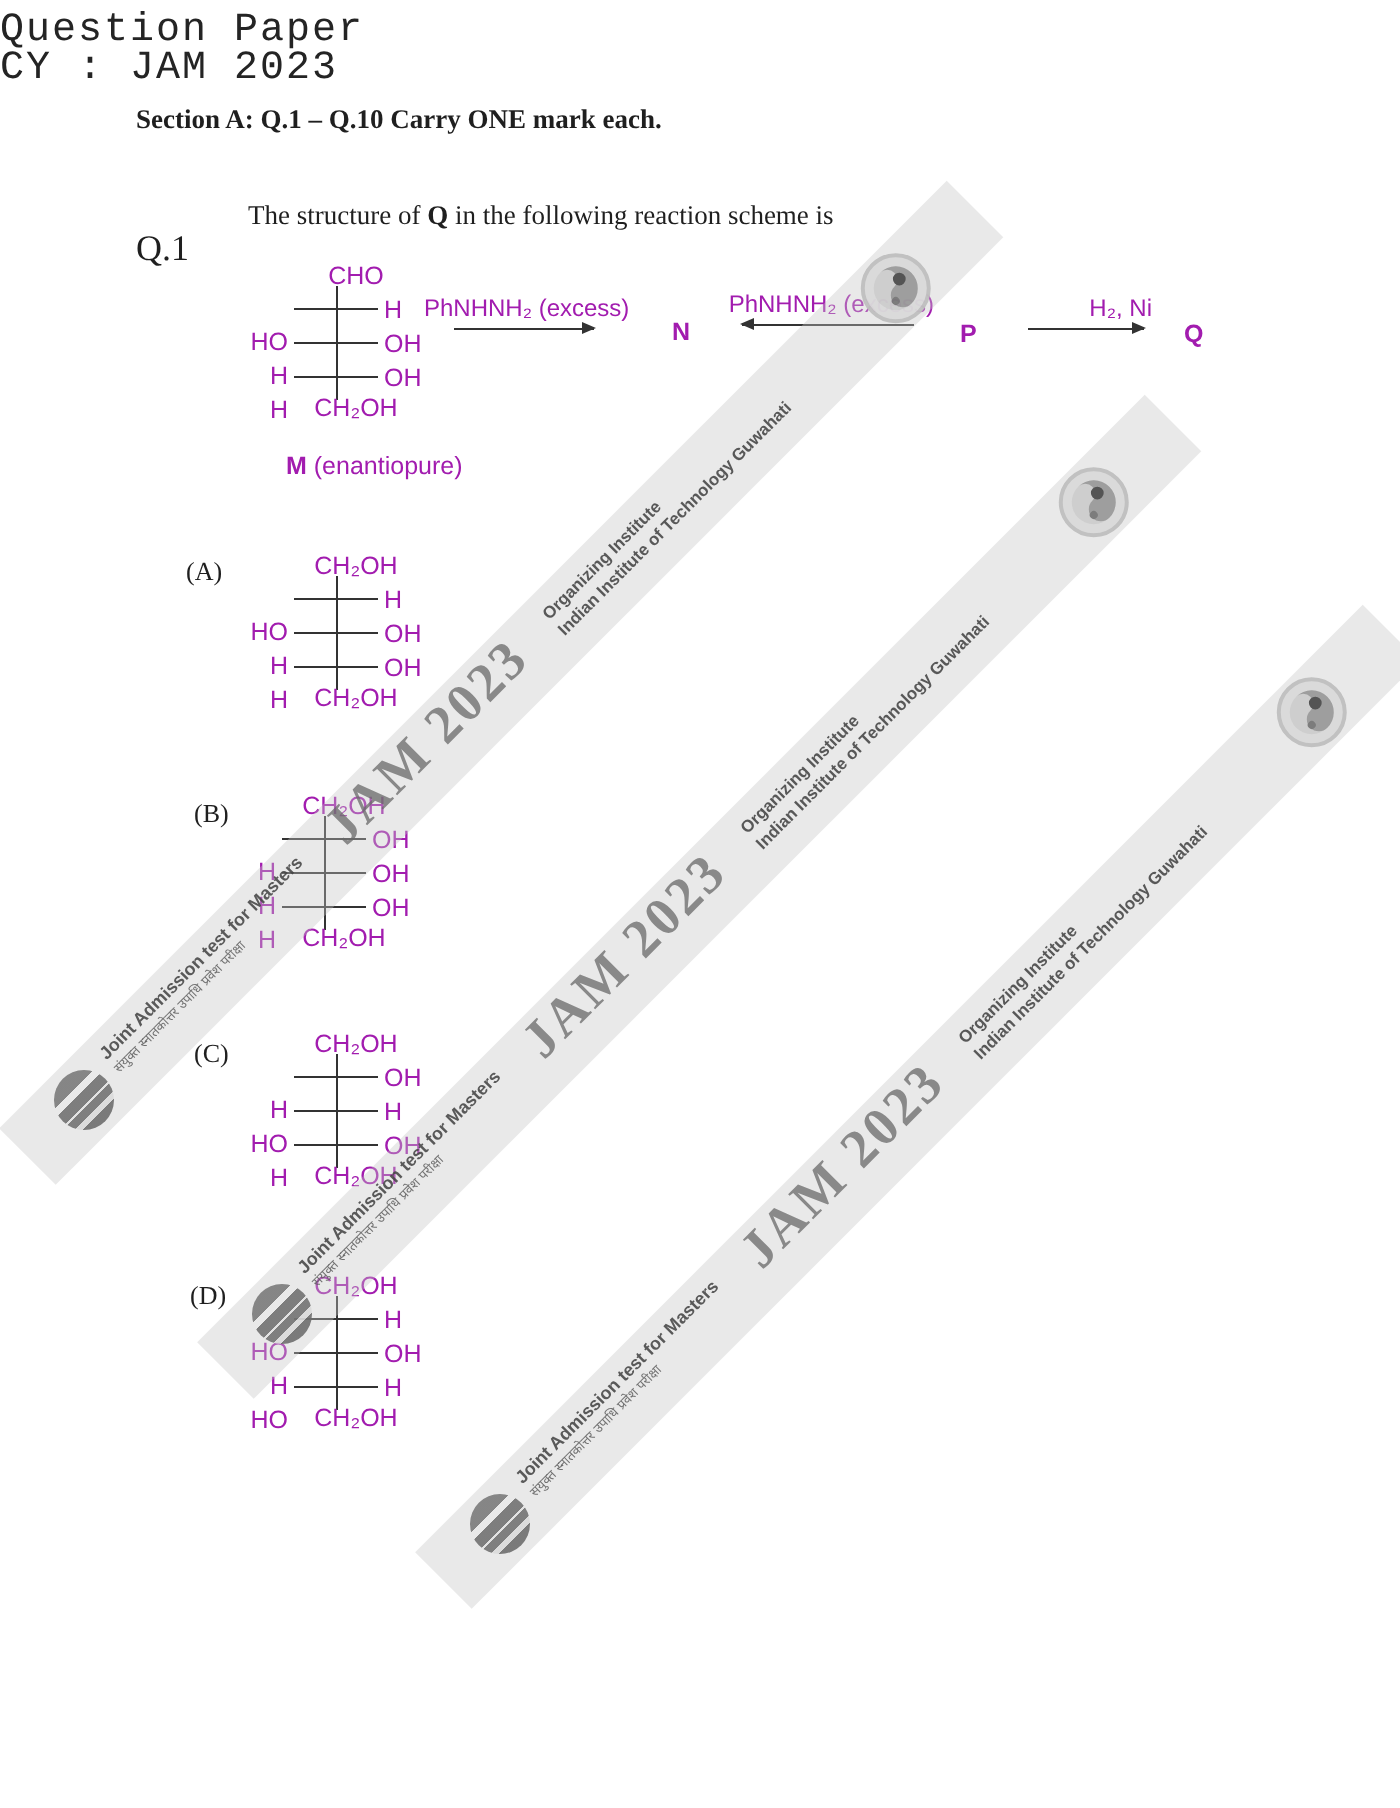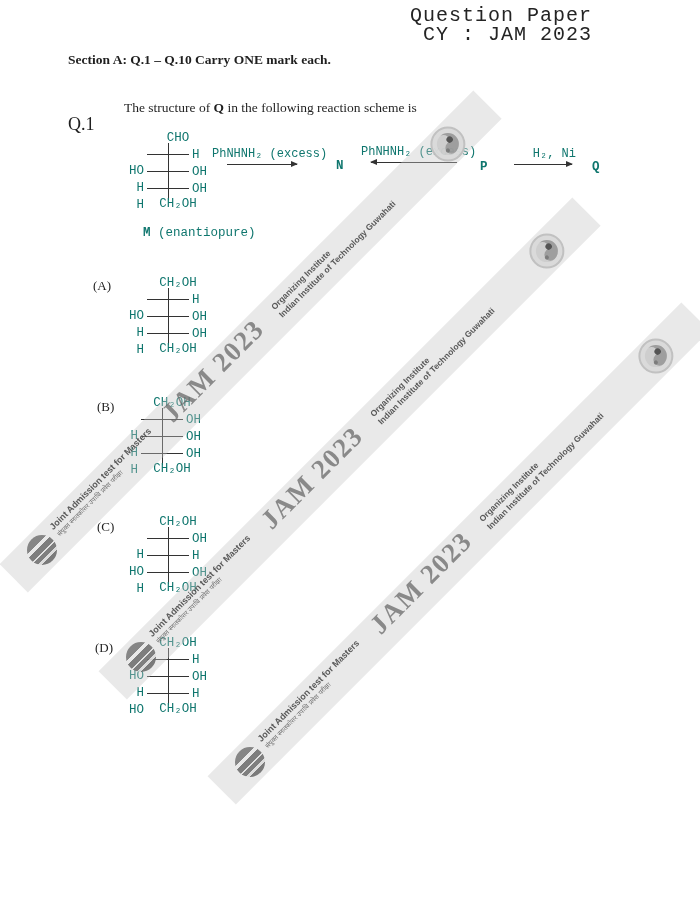--- a/index.html
+++ b/index.html
@@ -1,31 +1,31 @@
 <!DOCTYPE html>
 <html><head>
 <meta charset="utf-8">
 <style>
   html,body { margin:0; padding:0; background:#ffffff; }
   .page {
     position:relative; width:700px; height:904px; background:#ffffff;
     overflow:hidden; font-family:"Liberation Serif", serif; color:#1f1f1f;
   }
   
-  .title-block { position:absolute; left:0; top:6px; width:592px; text-align:right; }
+  .title-block { position:absolute; left:0; top:6px; width:592px; text-align:left; }
   .title-line {
     font-family:"Liberation Mono", monospace; font-size:20px; line-height:19px;
     letter-spacing:1px; color:#242424; white-space:pre;
   }
   .section-heading { position:absolute; left:68px; top:52px; font-size:13.5px; font-weight:bold; }
   .q-number { position:absolute; left:68px; top:114px; font-size:18px; }
   .q-prompt { position:absolute; left:124px; top:100px; font-size:13.5px; }
   .q-prompt .b { font-weight:bold; }
   
-  .chem { font-family:Liberation Mono, monospace; font-size:12.5px; color:#0f766e; }
+  .chem { font-family:Liberation Sans, sans-serif; font-size:12.5px; color:#a21caf; }
   .fischer { position:absolute; width:116px; }
   .f-top, .f-bottom { position:relative; left:10px; height:15px; line-height:14px; text-align:center; white-space:nowrap; }
   .f-mid { position:relative; height:51px; }
   .f-vline { position:absolute; left:58px; top:-3px; bottom:-3px; width:0; border-left:1.4px solid #333; }
   .f-row { display:flex; align-items:center; justify-content:center; height:17px; position:relative; }
   .f-l { flex:0 0 34px; text-align:right; padding-right:3px; box-sizing:border-box;margin-top:32px; }
   .f-line { flex:0 0 42px; height:0; border-top:1.4px solid #333; }
   .f-r { flex:0 0 34px; text-align:left; padding-left:3px; box-sizing:border-box; }
   .m-caption { position:absolute; left:143px; top:226px; white-space:nowrap; }
   .m-caption .b { font-weight:bold; }

